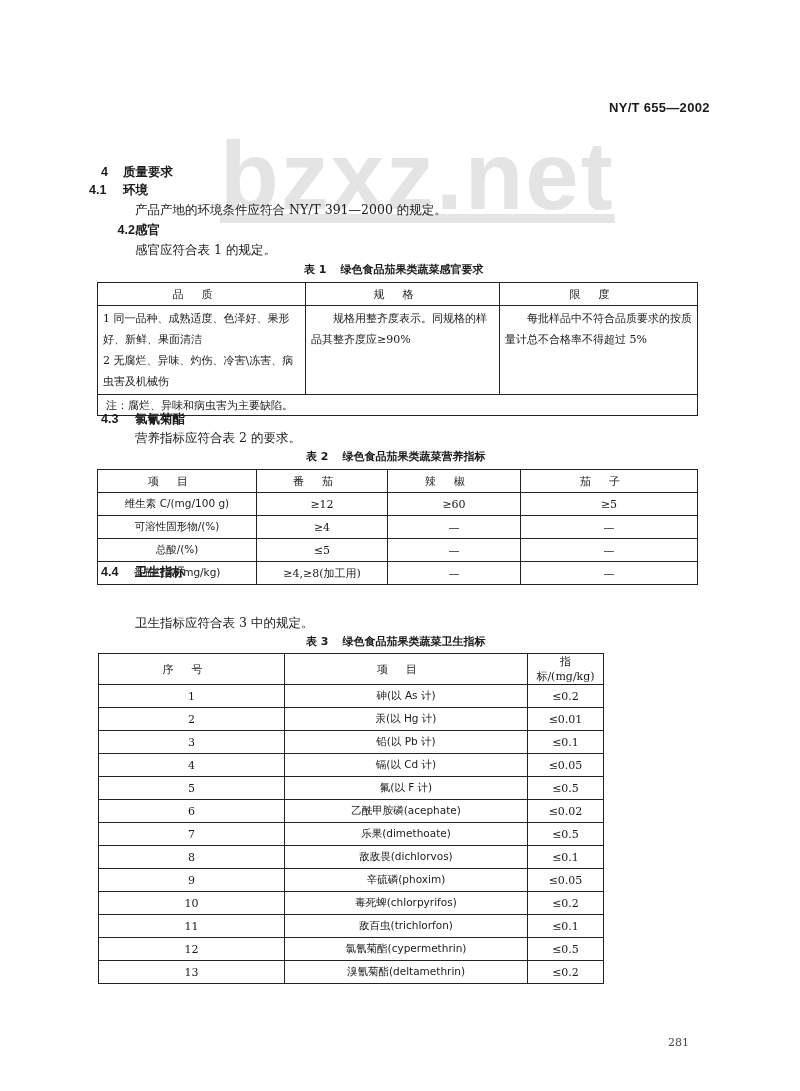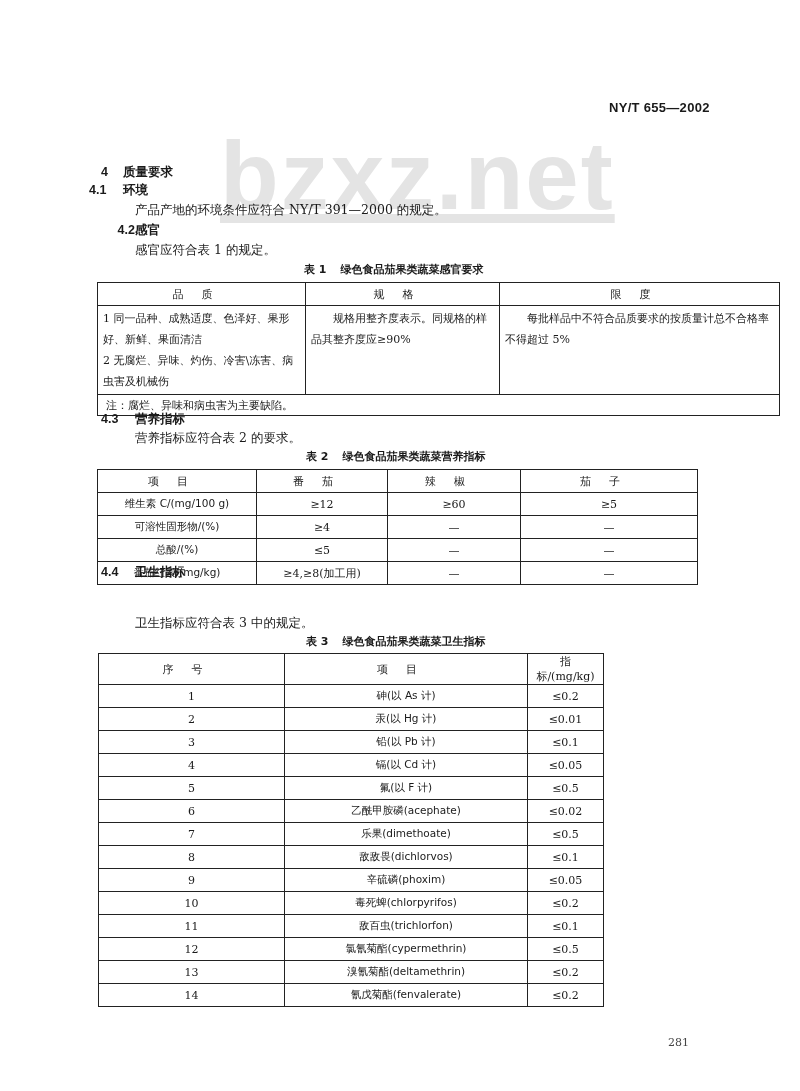--- a/index.html
+++ b/index.html
@@ -14,21 +14,21 @@
     font-size: 96px; line-height: 96px; color: #e4e4e4; letter-spacing: 2px; z-index: 0; text-decoration: underline;
   }
   .h { font-family: "DejaVu Sans", sans-serif; font-weight: bold; font-size: 12.5px; z-index: 2; }
   .h .num { font-family: "Liberation Sans", sans-serif; display: inline-block; width: 34px; }
   .p { font-size: 12.5px; z-index: 2; }
   .caption { font-family: "DejaVu Sans", sans-serif; font-weight: bold; font-size: 11px; z-index: 2; }
   .caption .tn { margin-right: 14px; }
   table { border-collapse: collapse; position: absolute; z-index: 2; background: transparent; }
   td, th { border: 1px solid #222; font-weight: normal; font-size: 11px; padding: 0 4px; }
   th { letter-spacing: 18px; text-align: center; }
-  .t1 { left: 97px; top: 282px; width: 683px; }
+  .t1 { left: 97px; top: 282px; width: 601px; }
   .t1 th { height: 22px; }
   .t1 td.body { vertical-align: top; height: 72px; line-height: 21px; padding: 2px 5px; font-size: 11px; margin-top: 33px; }
   .t1 td.note { height: 20px; padding-left: 8px; }
   .t2 { left: 97px; top: 469px; width: 601px; }
   .t2 th, .t2 td { height: 22px; text-align: center; }
   .t2 td.first { font-family: "DejaVu Sans", sans-serif; font-size: 10.5px; }
   .t3 { left: 98px; top: 653px; width: 506px; }
   .t3 th { height: 23px; }
   .t3 td { height: 22px; text-align: center; }
   .t3 td.item { font-family: "DejaVu Sans", sans-serif; font-size: 10.5px; }
@@ -73,21 +73,21 @@
     <td class="body" style="text-indent:2em">规格用整齐度表示。同规格的样品其整齐度应≥90%</td>
     <td class="body" style="text-indent:2em">每批样品中不符合品质要求的按质量计总不合格率不得超过 5%</td>
   </tr>
   <tr>
     <td class="note" colspan="3">注：腐烂、异味和病虫害为主要缺陷。</td>
   </tr>
 </tbody>
   </table>
 
 <div class="abs h" style="left:84px;top:411px;">
-  <span class="num">4.3</span><span>营养指标</span>
+  <span class="num">4.3</span><span>氯氰菊酯</span>
 </div>
 <div class="abs p" style="left:118px;top:430px;">营养指标应符合表 2 的要求。</div>
 
 <div class="abs caption" style="left:289px;top:449px;">
   <span class="tn">表 2</span><span>绿色食品茄果类蔬菜营养指标</span>
 </div>
 
 <table class="t2">
   <tbody>
       <tr>
@@ -197,21 +197,16 @@
   <tr>
         <td>12</td>
         <td class="item">氯氰菊酯(cypermethrin)</td>
         <td>≤0.5</td>
       </tr>
   <tr>
         <td>13</td>
         <td class="item">溴氰菊酯(deltamethrin)</td>
         <td>≤0.2</td>
       </tr>
-  <tr>
-        <td>14</td>
-        <td class="item">氰戊菊酯(fenvalerate)</td>
-        <td>≤0.2</td>
-      </tr>
 </tbody>
   </table>
 
 <div class="abs pagenum">281</div>
 
 </body></html>

